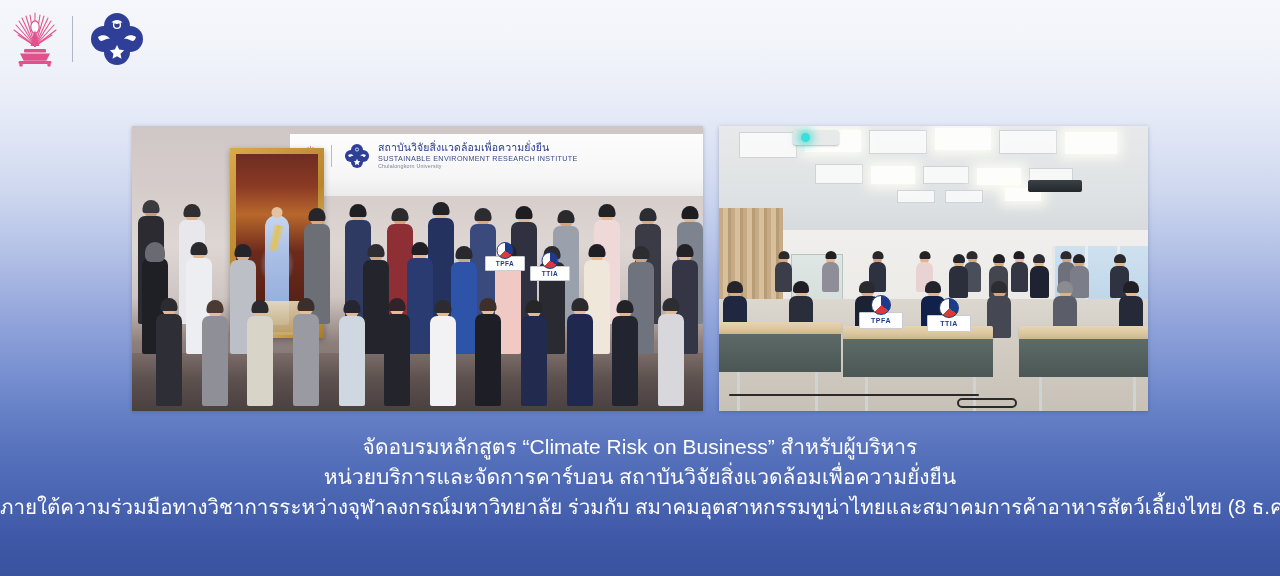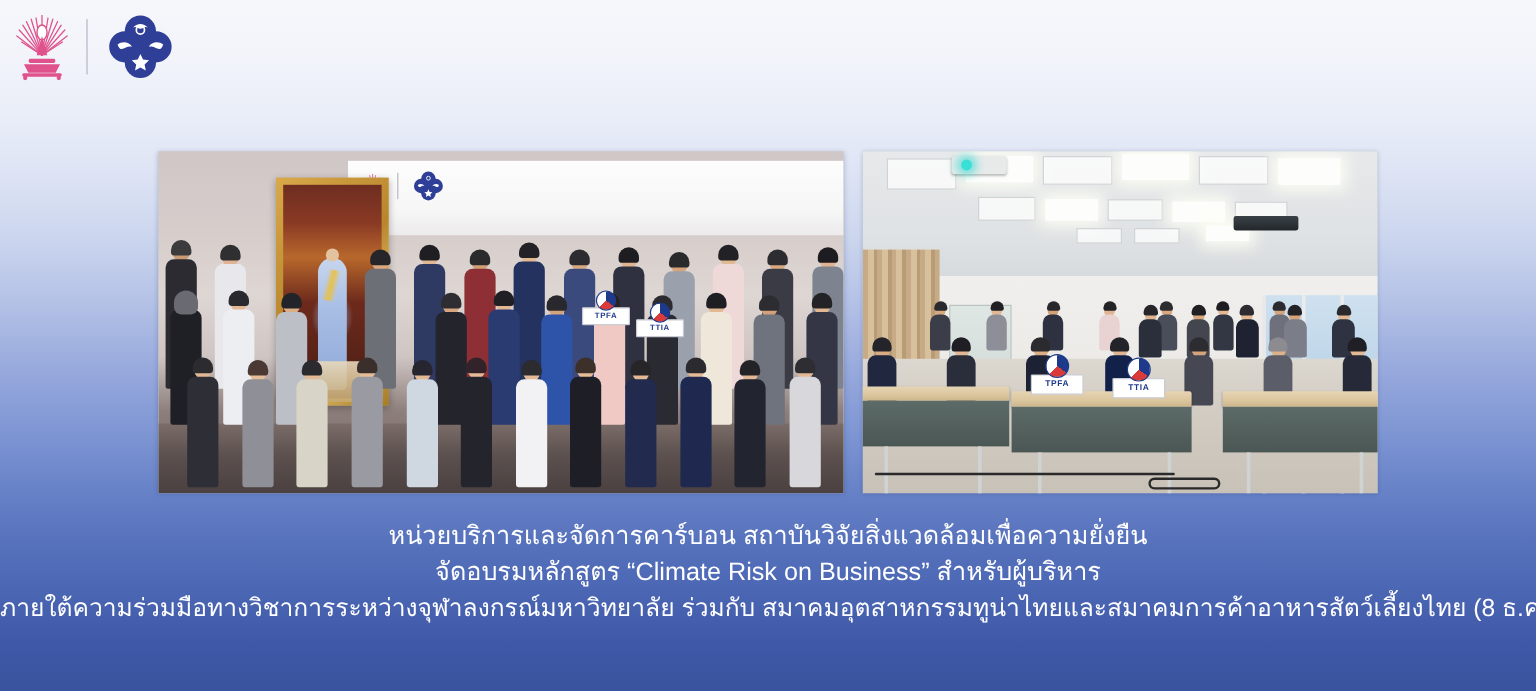--- a/index.html
+++ b/index.html
@@ -203,20 +203,25 @@
               <circle cx="41" cy="28" r="13"></circle>
                 <circle cx="28" cy="41" r="13"></circle>
             </g>
             <g fill="#ffffff">
               <circle cx="28" cy="14" r="3.4" fill="none" stroke="#fff" stroke-width="1.6"></circle>
               <path d="M9 26c4-3 10-2 12 2-3-1-5 .5-7 1.5s-4 .2-5-3.5z"></path>
               <path d="M47 26c-4-3-10-2-12 2 3-1 5 .5 7 1.5s4 .2 5-3.5z"></path>
               <path d="M28 34l2.2 4.6 5 .6-3.7 3.5 1 5-4.5-2.5-4.5 2.5 1-5-3.7-3.5 5-.6z"></path>
             </g>
           </svg>
+          <div class="pl-bn-txt">
+            <div class="pl-bn-th">สถาบันวิจัยสิ่งแวดล้อมเพื่อความยั่งยืน</div>
+            <div class="pl-bn-en">SUSTAINABLE ENVIRONMENT RESEARCH INSTITUTE</div>
+            <div class="pl-bn-uni">Chulalongkorn University</div>
+          </div>
         </div>
       </div>
 
       <div class="pl-frame">
         <div class="pl-portrait">
           <div class="pl-fig"></div>
           <div class="pl-sash"></div>
         </div>
       </div>
       <div class="pl-offering"></div>
@@ -590,18 +595,18 @@
         <span>TTIA</span>
         <span class="sign-badge"></span>
       </div>
 
       <div class="cable" style="left:10px;top:268px;width:250px;"></div>
       <div class="cable" style="left:238px;top:272px;width:60px;height:10px;border-radius:20px;background:none;border:2px solid #2a2a2a;"></div>
     </div>
   </div>
 
   <div class="caption">
+    <div class="cap-line l2">จัดอบรมหลักสูตร “Climate Risk on Business” สำหรับผู้บริหาร</div>
     <div class="cap-line l1">หน่วยบริการและจัดการคาร์บอน สถาบันวิจัยสิ่งแวดล้อมเพื่อความยั่งยืน</div>
-    <div class="cap-line l2">จัดอบรมหลักสูตร “Climate Risk on Business” สำหรับผู้บริหาร</div>
     <div class="cap-line l3">ภายใต้ความร่วมมือทางวิชาการระหว่างจุฬาลงกรณ์มหาวิทยาลัย ร่วมกับ สมาคมอุตสาหกรรมทูน่าไทยและสมาคมการค้าอาหารสัตว์เลี้ยงไทย (8 ธ.ค. 2568)</div>
   </div>
 
 </div>
 
 </body></html>

